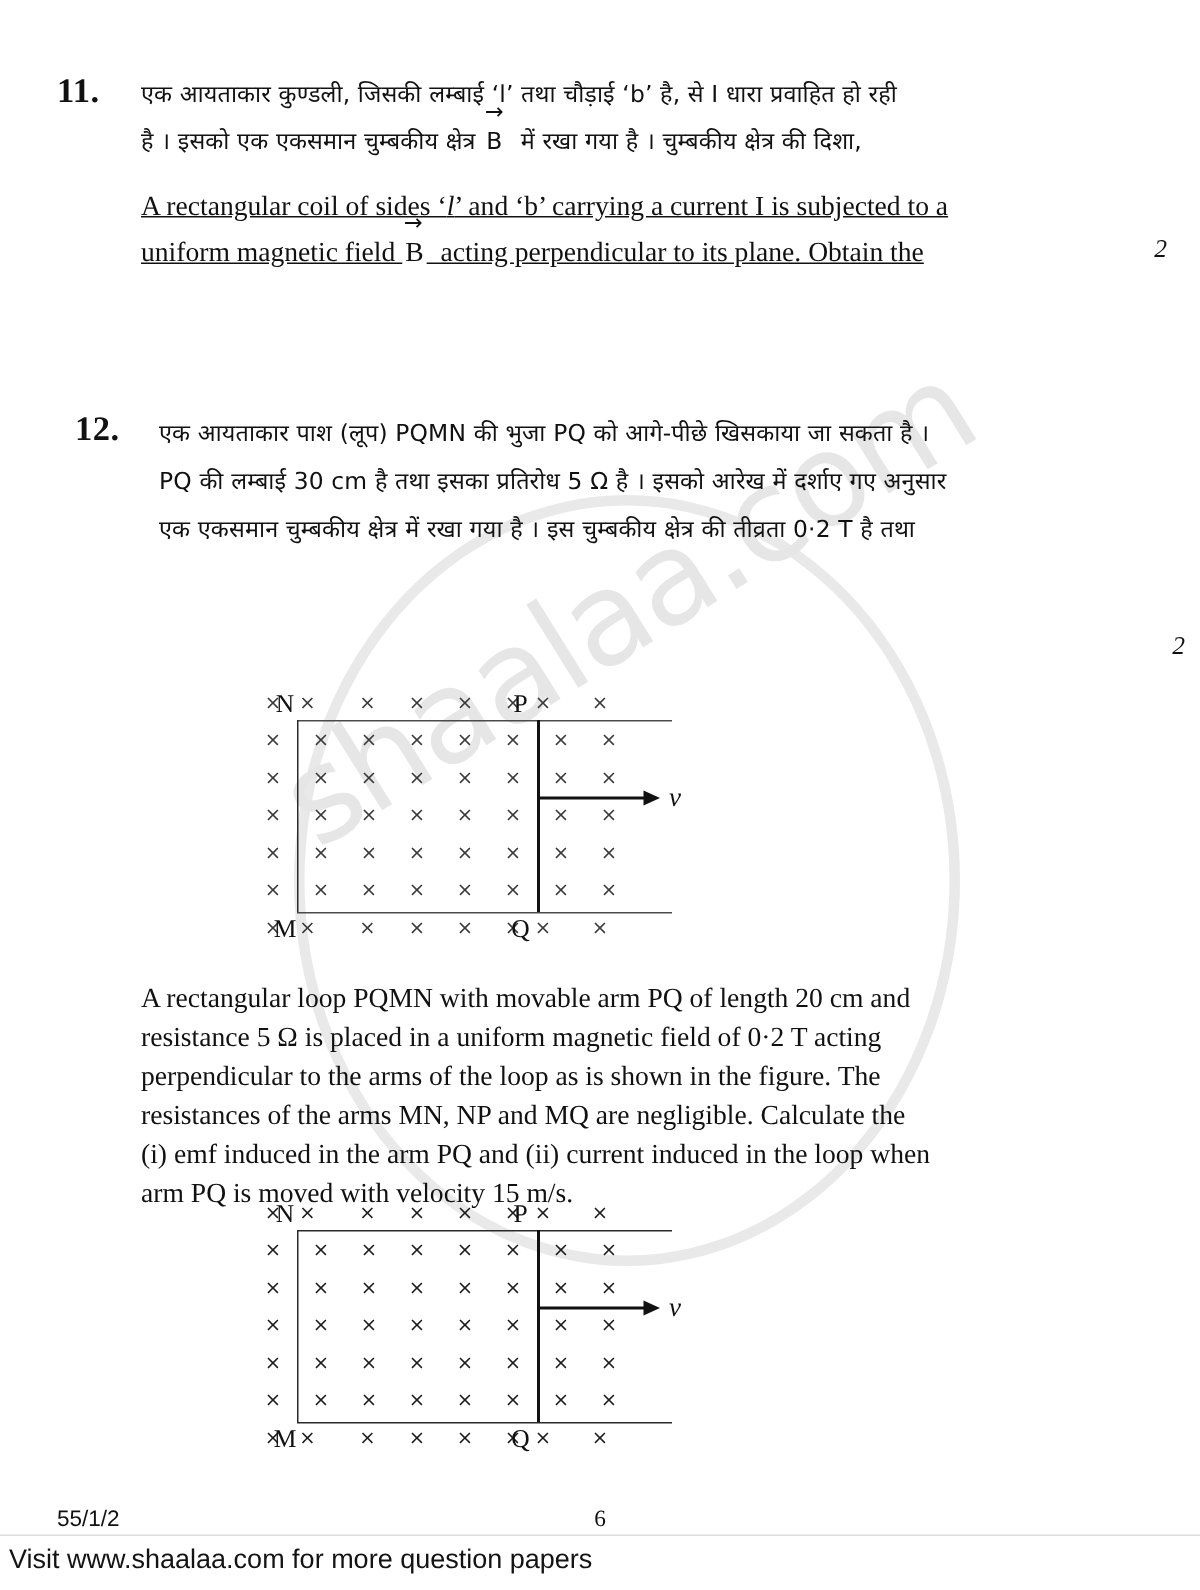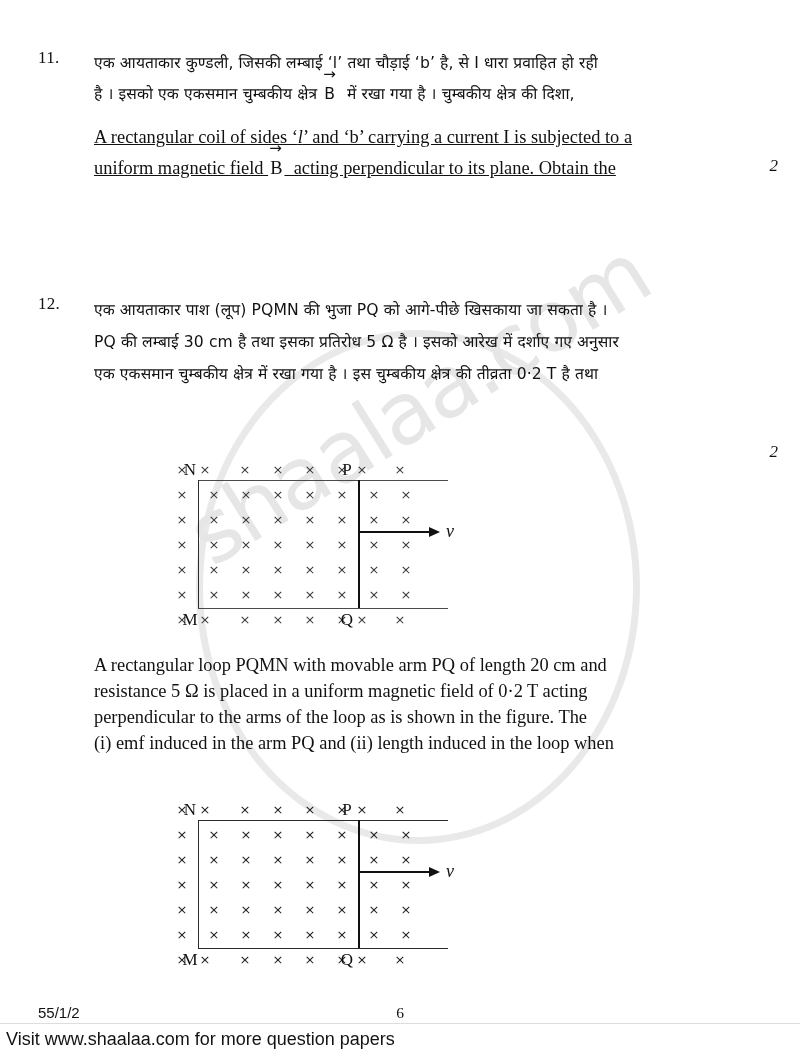--- a/index.html
+++ b/index.html
@@ -57,22 +57,22 @@
   .qblock {
     position: absolute;
     left: 38px;
     width: 730px;
   }
   .qnum {
     position: absolute;
     left: 0;
     top: 0;
     width: 44px;
-    font-weight: normal;
-    font-size: 17px;
+    font-weight: bold;
+    font-size: 23px;
     letter-spacing: 0.3px;
   }
   .qbody {
     margin-left: 56px;
     width: 662px;
   }
   .marks {
     position: absolute;
     right: -10px;
     font-style: italic;
@@ -229,21 +229,21 @@
           <span>&nbsp;में रखा गया है । चुम्बकीय क्षेत्र की दिशा,</span>
         </div>
       </div>
       <div class="en" style="margin-top:12px;text-decoration:underline;">
         <div>A rectangular coil of sides ‘<span class="ital">l</span>’ and ‘b’ carrying a current I is subjected to a</div>
         <div>uniform magnetic field <span class="vecB"><span class="arr">→</span>B</span>&nbsp; acting perpendicular to its plane. Obtain the</div>
       </div>
     </div>
   </div>
 
-  <div class="qblock" style="top:294px;">
+  <div class="qblock" style="top:273px;margin-left:12px;">
     <div class="qnum">12.</div>
     <div class="marks" style="top:148px;">2</div>
     <div class="qbody">
       <div class="hi loose">
         <div>एक आयताकार पाश (लूप) PQMN की भुजा PQ को आगे-पीछे खिसकाया जा सकता है ।</div>
         <div>PQ की लम्बाई 30 cm है तथा इसका प्रतिरोध 5 Ω है । इसको आरेख में दर्शाए गए अनुसार</div>
         <div>एक एकसमान चुम्बकीय क्षेत्र में रखा गया है । इस चुम्बकीय क्षेत्र की तीव्रता 0·2 T है तथा</div>
       </div>
     </div>
   </div>
@@ -317,21 +317,23 @@
       <div class="arrow-head" style="left: 254px; top: 64.7px;"></div>
       <div class="vlabel" style="left: 271px; top: 60.2px;">v</div>
     </div>
 
   <div class="qblock" style="top:652px;">
     <div class="qbody" style="margin-left:56px;">
       <div class="en tight">
         <div>A rectangular loop PQMN with movable arm PQ of length 20 cm and</div>
         <div>resistance 5 Ω is placed in a uniform magnetic field of 0·2 T acting</div>
         <div>perpendicular to the arms of the loop as is shown in the figure. The</div>
-        <div>(i) emf induced in the arm PQ and (ii) length induced in the loop when</div>
+        <div>resistances of the arms MN, NP and MQ are negligible. Calculate the</div>
+        <div>(i) emf induced in the arm PQ and (ii) current induced in the loop when</div>
+        <div>arm PQ is moved with velocity 15 m/s.</div>
       </div>
     </div>
   </div>
 
   <div class="figure" id="fig2" style="left:175px; top:802px;">
       <div class="xmark" style="left: 7px; top: 7px;">×</div>
       <div class="xmark" style="left: 30px; top: 7px;">×</div>
       <div class="xmark" style="left: 70px; top: 7px;">×</div>
       <div class="xmark" style="left: 103px; top: 7px;">×</div>
       <div class="xmark" style="left: 135px; top: 7px;">×</div>

